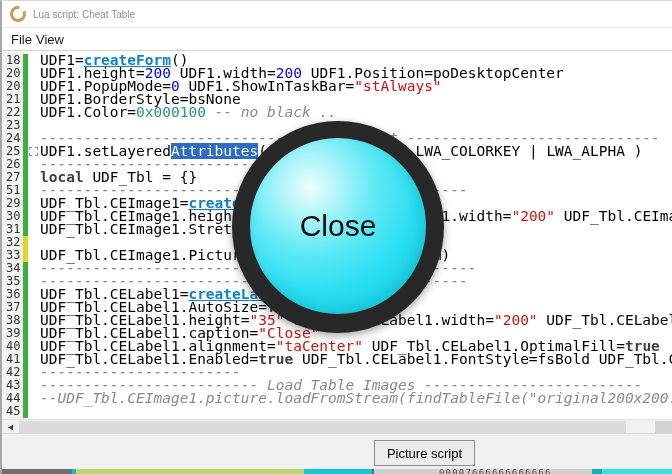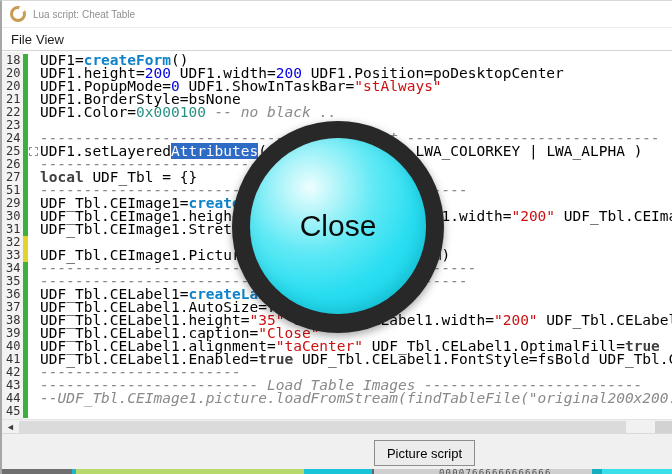--- a/index.html
+++ b/index.html
@@ -22,21 +22,21 @@
   .editor { position:absolute; left:0; top:51px; right:0; height:367px; background:#fff; overflow:hidden; }
   .gutter-bg { position:absolute; left:0; top:0; bottom:0; width:21px; background:#f3f3f3; border-right:1px solid #e4e4e4; }
   .lines { position:absolute; left:0; top:2px; right:0; }
   .code-row { position:relative; height:13px; display:flex; align-items:center; font-family:"DejaVu Sans Mono","Liberation Mono",monospace; font-size:14.5px; white-space:pre; }
   .ln { width:21px; flex:none; font-size:12px; line-height:13px; color:#343030; padding-left:4px; background:#f3f3f3; height:13px; }
   .bar { width:5px; flex:none; height:13px; background:#f3f3f3; }
   .bar.g { background:#3cb03c; }
   .bar.y { background:#e2d42a; }
   .code-text { margin-left:12px; line-height:13px; }
   .sp { color:#000; }
-  .sf { color:#0d82c9; font-weight:bold; }
+  .sf { color:#0d82c9; font-weight:bold;text-decoration:underline; }
   .sn { color:#0000e8; }
   .sx { color:#279184; }
   .ss { color:#cc1111; }
   .sk { color:#404040; font-weight:bold;margin-top:16px; }
   .sc { color:#8a8a8a; font-style:italic; }
   .ssel { background:#2e6bc5; color:#fafafa; }
   .fold { position:absolute; left:27px; top:2px; width:9px; height:9px; border:1px dashed #8f8f8f; background:#fff; }
 
   
   .ball-ring { position:absolute; left:230px; top:120px; width:212px; height:212px; border-radius:50%;

